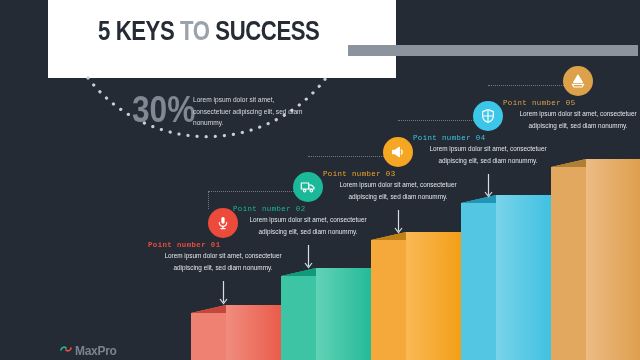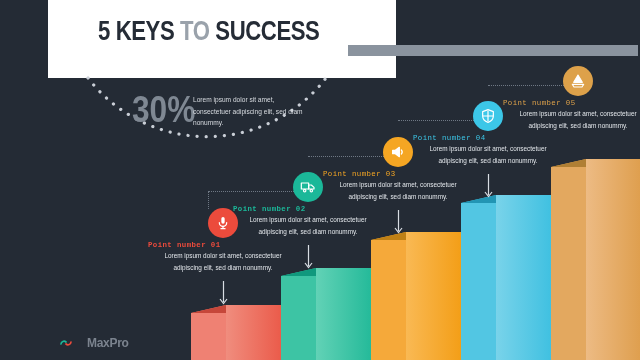--- a/index.html
+++ b/index.html
@@ -62,22 +62,22 @@
     font-size:6.4px; line-height:1.85; color:#e2e6ea;
   }
   .arrow { position:absolute; width:9px; height:26px; }
 
   
   .conn { position:absolute; border-top:1.4px dotted #6f7884; }
   .conn-v { position:absolute; border-left:1.4px dotted #6f7884; }
 
   
   .logo {
-    position:absolute; left:12px; top:336px;
-    display:flex; align-items:center; gap:15px;
+    position:absolute; left:12px; top:344px;
+    display:flex; gap:3px;
   }
   .logo-text {
     font-family:"Liberation Sans Narrow","Liberation Sans",sans-serif;
     font-size:12px; font-weight:bold; color:#7b838e; letter-spacing:-.3px;
   }
   .nav { position:absolute; right:10px; top:338px; display:flex; align-items:center; gap:5px; }
   .nav-btn {
     width:12px; height:12px; border-radius:50%;
     border:1px solid #6d7682; display:flex; align-items:center; justify-content:center;
     color:#8a929d; font-size:7px; line-height:1;
@@ -182,21 +182,21 @@
 
   <div class="point">
     <div class="circle" style="left:245px; top:172px; background:#1bb899;">
       <svg viewBox="0 0 24 24" fill="none" stroke="#fff" stroke-width="1.8" stroke-linecap="round" stroke-linejoin="round">
         <path d="M2 6h11v9H2z"></path>
           <path d="M13 9h4l4 3.5V15h-8z"></path>
         <circle cx="7" cy="17.5" r="1.8"></circle>
           <circle cx="17" cy="17.5" r="1.8"></circle>
       </svg>
     </div>
-    <div class="p-title" style="left:185px; top:205px; color:#1bb899;font-weight:bold;">Point number 02</div>
+    <div class="p-title" style="left:185px; top:205px; color:#1bb899;">Point number 02</div>
     <div class="p-body" style="left:189px; top:214px;">Lorem ipsum dolor sit amet, consectetuer adipiscing elit, sed diam nonummy.</div>
     <svg class="arrow" style="left:256px; top:245px;" viewBox="0 0 9 26">
       <path d="M4.5 0 V21 M1 18 L4.5 22.5 L8 18" stroke="#d8dde3" stroke-width="1.2" fill="none"></path>
     </svg>
   </div>
 
   <div class="point">
     <div class="circle" style="left:335px; top:137px; background:#f5a623;">
       <svg viewBox="0 0 24 24" fill="none" stroke="#fff" stroke-width="1.9" stroke-linecap="round" stroke-linejoin="round">
         <path d="M4 9.5h4l6-4.5v14l-6-4.5H4z" fill="#fff" stroke="#fff"></path>

